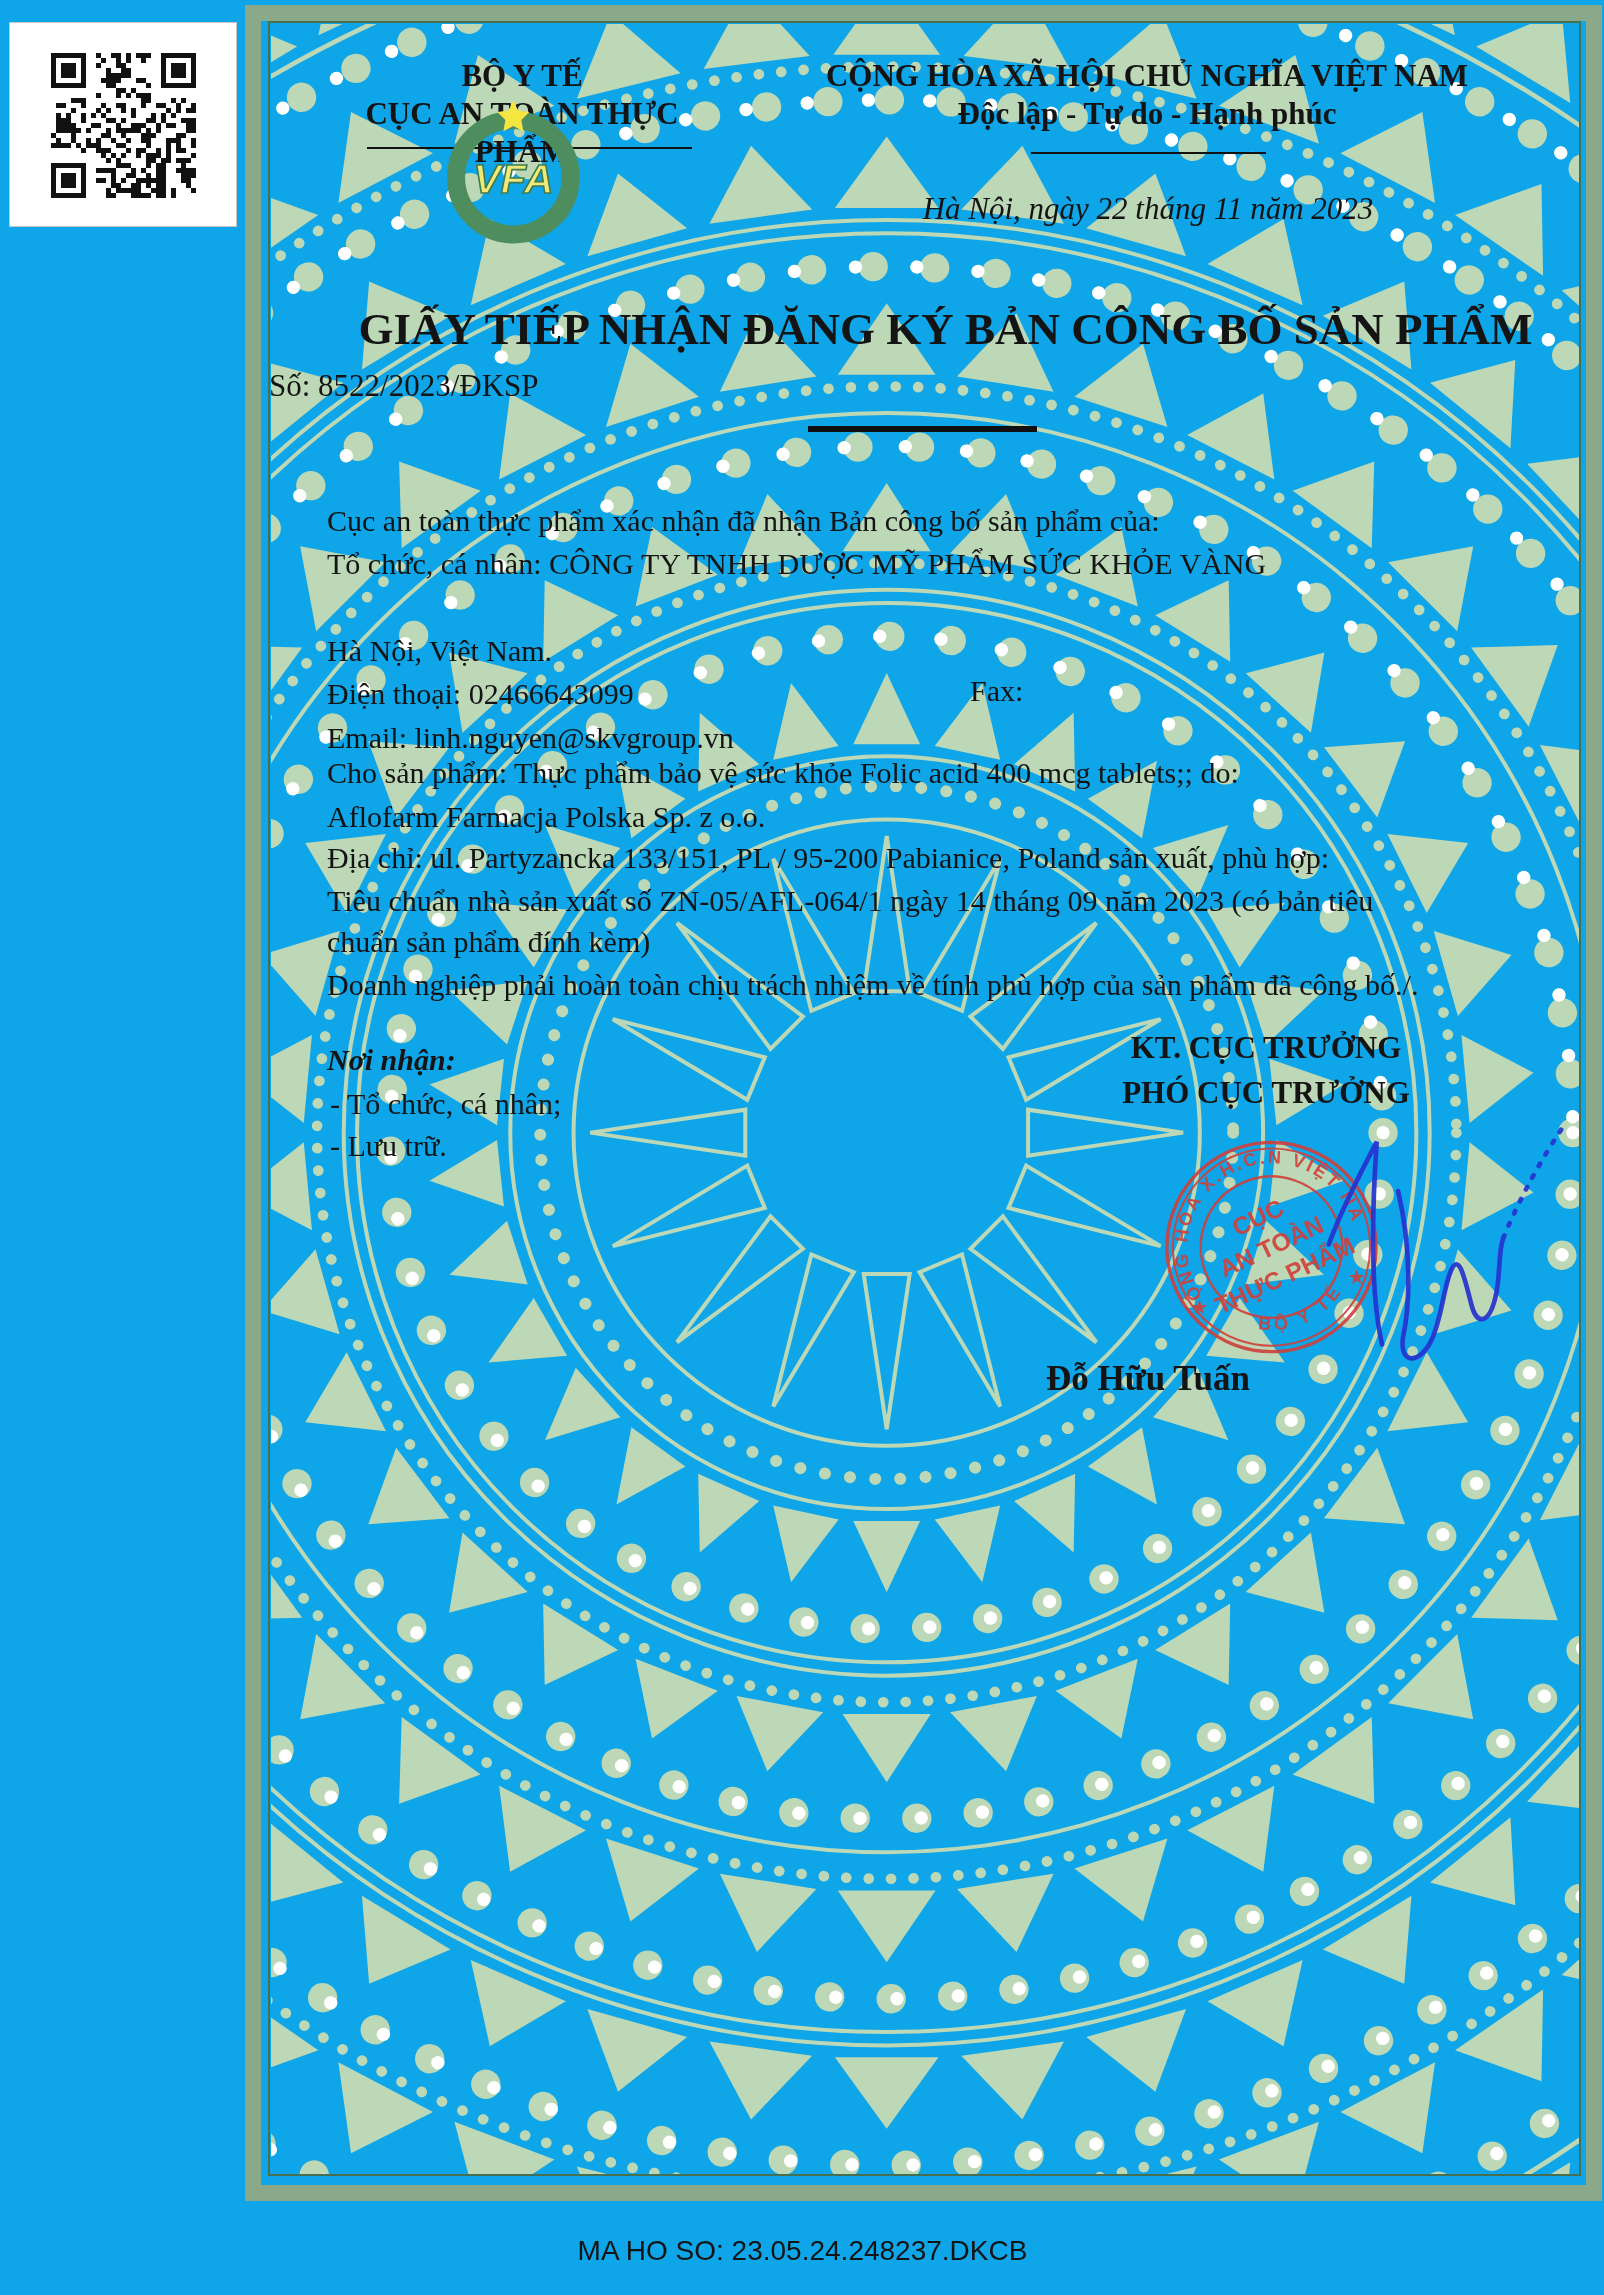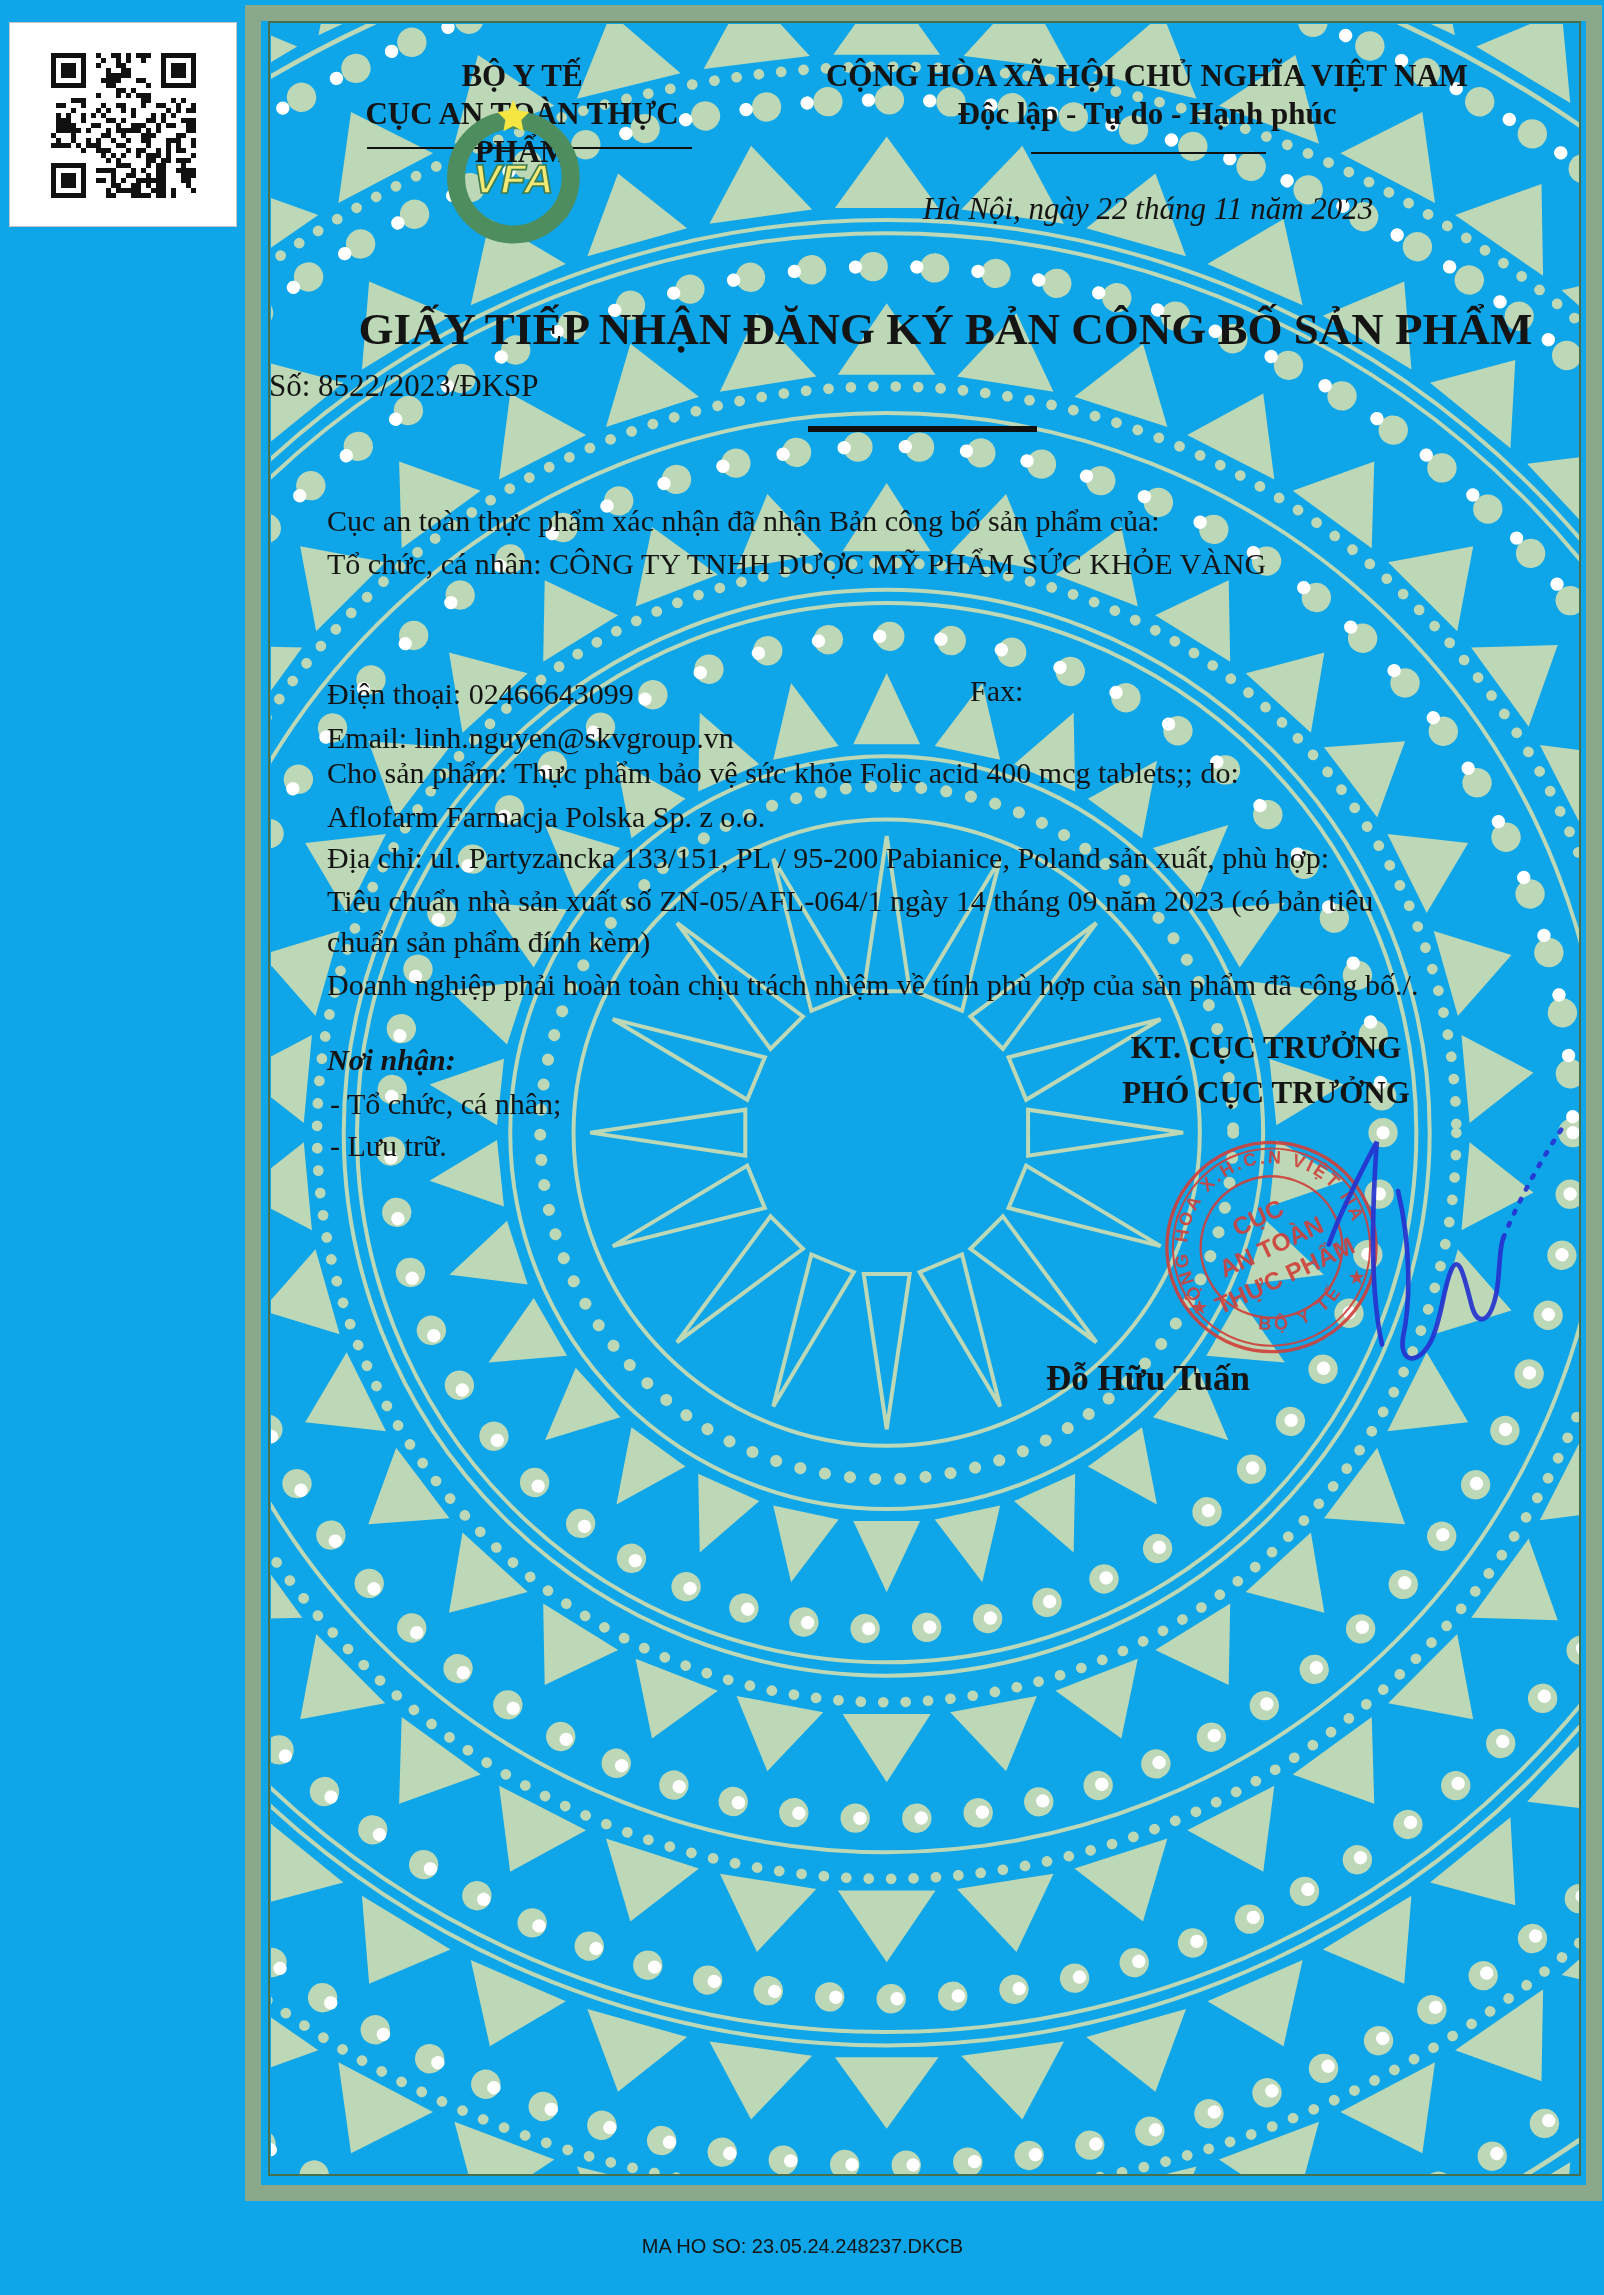--- a/index.html
+++ b/index.html
@@ -28,21 +28,21 @@
   
   .bline{left:327px;width:1239px;font-size:30px;line-height:39px;white-space:nowrap;}
   #fax-label{left:970px;top:674px;font-size:30px;}
   
   #recip-heading{left:327px;top:1043px;font-size:30px;font-weight:bold;font-style:italic;}
   .recip-item{left:330px;font-size:30px;}
   #authority1{left:1033px;top:1030px;width:466px;text-align:center;font-weight:bold;font-size:31px;}
   #authority2{left:1033px;top:1075px;width:466px;text-align:center;font-weight:bold;font-size:31px;}
   #signer-name{left:1046px;top:1359px;width:466px;text-align:left;font-weight:bold;font-size:35px;}
   
-  #footer-code{left:0;top:2235px;width:1605px;text-align:center;font-size:20px;
+  #footer-code{left:0;top:2235px;width:1605px;text-align:center;font-size:28px;
                font-family:"Liberation Sans","DejaVu Sans",sans-serif;}
   
   #overlay{left:0;top:0;width:1605px;height:2295px;pointer-events:none;}
 </style>
 </head>
 <body>
 
 <div id="page">
 
   <div class="abs" id="pattern-wrap">
@@ -634,20 +634,21 @@
   <div class="abs" id="agency-underline"></div>
   <div class="abs" id="motto-underline"></div>
   <div class="abs" id="dateline">Hà Nội, ngày 22 tháng 11 năm 2023</div>
 
   <div class="abs" id="doc-title">GIẤY TIẾP NHẬN ĐĂNG KÝ BẢN CÔNG BỐ SẢN PHẨM</div>
   <div class="abs" id="doc-number">Số: 8522/2023/ĐKSP</div>
   <div class="abs" id="title-rule"></div>
 
   <div class="abs bline" style="top:501px">Cục an toàn thực phẩm xác nhận đã nhận Bản công bố sản phẩm của:</div>
   <div class="abs bline" style="top:544px">Tổ chức, cá nhân: CÔNG TY TNHH DƯỢC MỸ PHẨM SỨC KHỎE VÀNG</div>
+  <div class="abs bline" style="top:631px">Hà Nội, Việt Nam.</div>
   <div class="abs bline" style="top:674px">Điện thoại: 02466643099</div>
   <div class="abs" id="fax-label">Fax:</div>
   <div class="abs bline" style="top:718px">Email: linh.nguyen@skvgroup.vn</div>
   <div class="abs bline" style="top:753px">Cho sản phẩm: Thực phẩm bảo vệ sức khỏe Folic acid 400 mcg tablets;; do:</div>
   <div class="abs bline" style="top:797px">Aflofarm Farmacja Polska Sp. z o.o.</div>
   <div class="abs bline" style="top:838px">Địa chỉ: ul. Partyzancka 133/151, PL / 95-200 Pabianice, Poland sản xuất, phù hợp:</div>
   <div class="abs bline" style="top:881px">Tiêu chuẩn nhà sản xuất số ZN-05/AFL-064/1 ngày 14 tháng 09 năm 2023 (có bản tiêu</div>
   <div class="abs bline" style="top:922px">chuẩn sản phẩm đính kèm)</div>
   <div class="abs bline" style="top:965px">Doanh nghiệp phải hoàn toàn chịu trách nhiệm về tính phù hợp của sản phẩm đã công bố./.</div>
 

